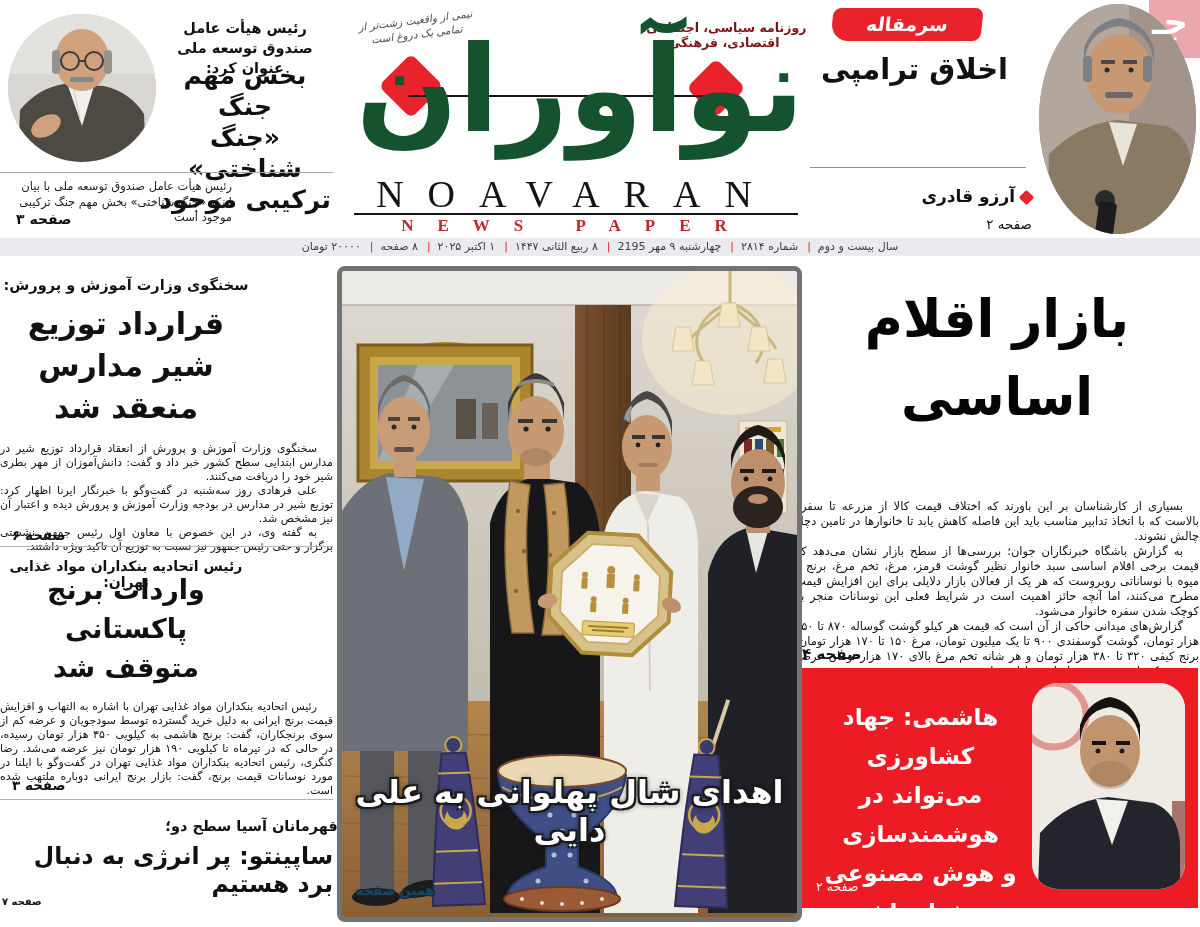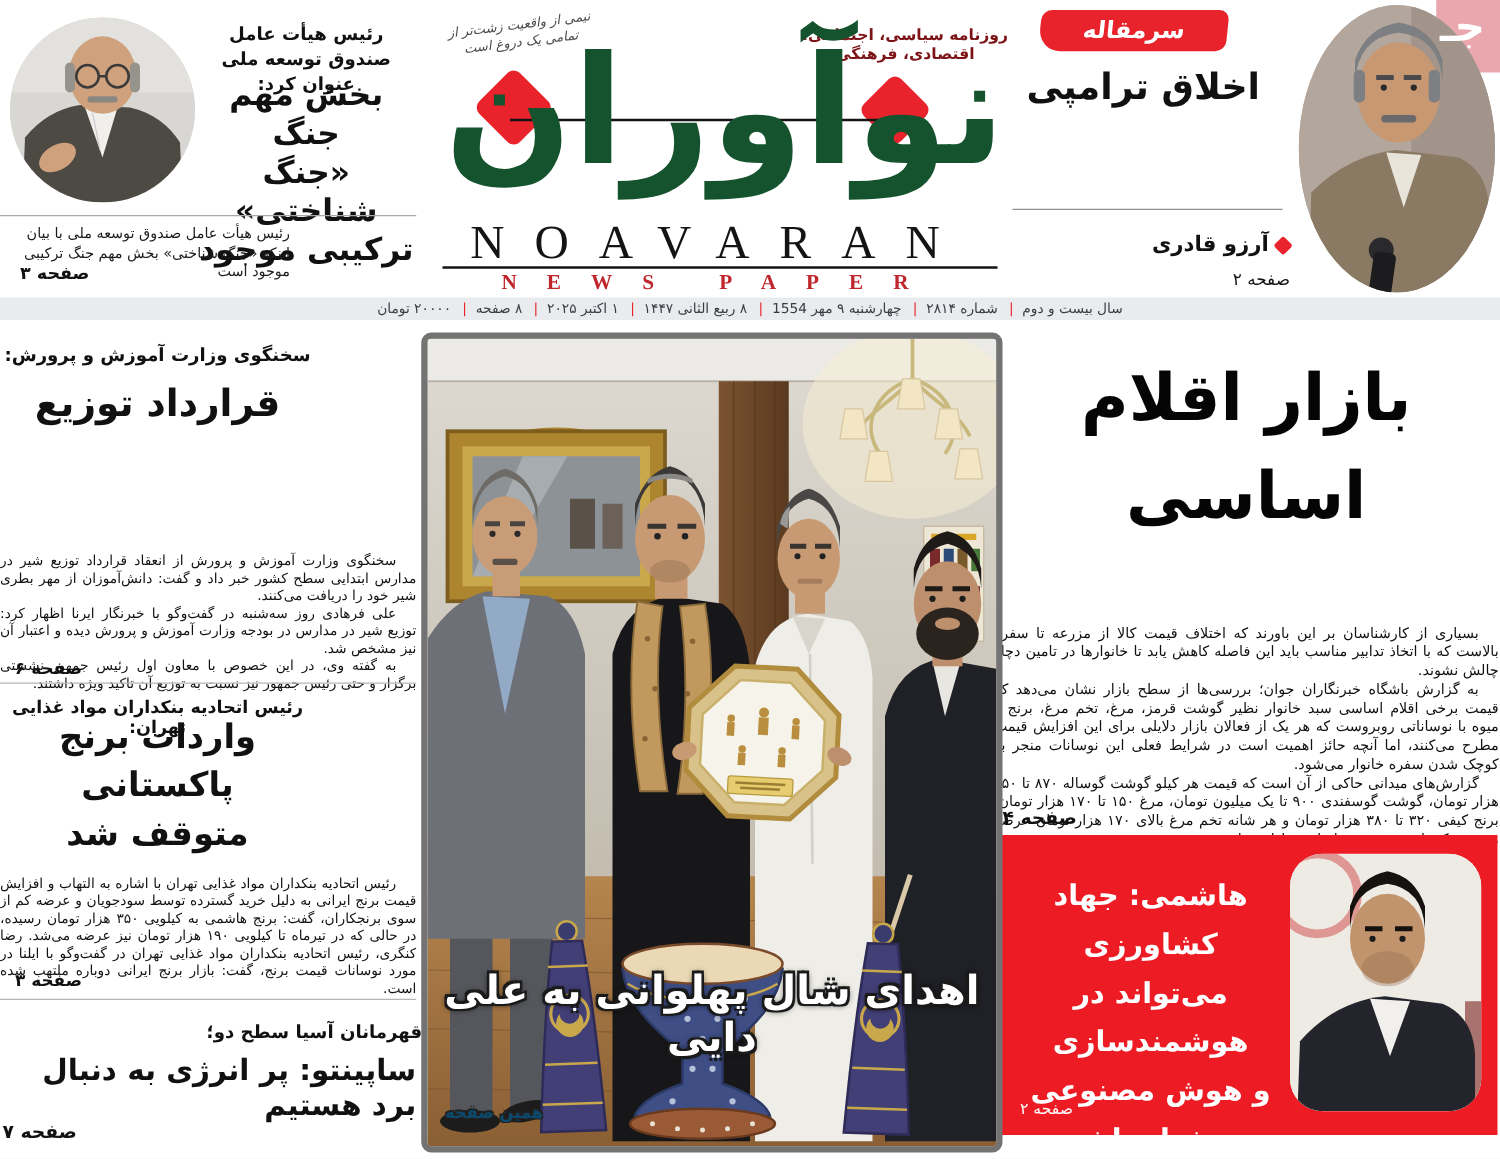--- a/index.html
+++ b/index.html
@@ -61,21 +61,21 @@
   .milk-body{left:0;top:406px;width:333px;height:118px;overflow:hidden;font-size:11px;line-height:14px;}
   .milk-page{left:12px;top:527px;font-size:13.5px;font-weight:bold;}
   .ldiv1{left:0;top:546px;width:333px;height:1px;background:#b5b5b5;}
   .rice-kicker{left:0;top:558px;width:252px;font-size:14px;font-weight:bold;}
   .rice-headline{left:0;top:570px;width:252px;font-size:27px;line-height:39px;font-weight:bold;}
   .rice-body{left:0;top:664px;width:333px;height:112px;overflow:hidden;font-size:11px;line-height:14px;}
   .rice-page{left:12px;top:777px;font-size:13.5px;font-weight:bold;}
   .ldiv2{left:0;top:799px;width:333px;height:1px;background:#b5b5b5;}
   .sport-kicker{left:0;top:818px;width:333px;font-size:14.5px;font-weight:bold;margin-left:36px;}
   .sport-headline{left:0;top:842px;width:333px;font-size:23.5px;font-weight:bold;}
-  .sport-page{left:2px;top:896px;font-size:15px;font-weight:bold;}
+  .sport-page{left:2px;top:896px;font-size:10px;font-weight:bold;}
   .para{text-indent:16px;margin:0;}
 
   
   .lead-headline{left:795px;top:280px;width:404px;font-size:52px;line-height:78px;font-weight:bold;color:#050505;}
   .lead-body{left:795px;top:463px;width:404px;height:178px;overflow:hidden;font-size:11.5px;line-height:15px;}
   .lead-page{left:802px;top:645px;font-size:15px;font-weight:bold;}
 
   
   .agri-box{left:800px;top:668px;width:398px;height:240px;background:#ed1c24;}
   .agri-text{position:absolute;left:8px;top:30px;width:225px;text-align:center;color:#fff;
@@ -162,26 +162,27 @@
       <circle cx="68" cy="66" r="2.5" fill="#2a2a2a"></circle>
       <circle cx="92" cy="66" r="2.5" fill="#2a2a2a"></circle>
       <rect x="66" y="88" width="28" height="6" rx="3" fill="#6a6a6c"></rect>
       <circle cx="66" cy="196" r="10" fill="#2a2a2c"></circle>
       <rect x="58" y="198" width="18" height="34" rx="4" fill="#1c1c1e" transform="rotate(8 67 215)"></rect>
     </svg>
   </div>
   <div class="abs wm-glyph">جـ</div>
 
   <div class="abs rtl dateband">
-    <span>سال بیست و دوم</span><span>شماره ۲۸۱۴</span><span>چهارشنبه ۹ مهر 1554</span><span>۸ ربیع الثانی ۱۴۴۷</span><span>۱ اکتبر ۲۰۲۵</span><span>۸ صفحه</span><span>۲۰۰۰۰ تومان</span>
+    <span>سال بیست و دوم</span><span>شماره ۲۸۱۴</span><span>چهارشنبه ۹ مهر 2195</span><span>۸ ربیع الثانی ۱۴۴۷</span><span>۱ اکتبر ۲۰۲۵</span><span>۸ صفحه</span><span>۲۰۰۰۰ تومان</span>
   </div>
 
   <div class="abs rtl ctr milk-kicker">سخنگوی وزارت آموزش و پرورش:</div>
   <div class="abs rtl ctr milk-headline">
     <span style="display:block">قرارداد توزیع</span>
+    <span style="display:block">شیر مدارس منعقد شد</span>
   </div>
   <div class="abs rtl jst milk-body">
     <p class="para">سخنگوی وزارت آموزش و پرورش از انعقاد قرارداد توزیع شیر در مدارس ابتدایی سطح کشور خبر داد و گفت: دانش‌آموزان از مهر بطری شیر خود را دریافت می‌کنند.</p>
     <p class="para">علی فرهادی روز سه‌شنبه در گفت‌وگو با خبرنگار ایرنا اظهار کرد: توزیع شیر در مدارس در بودجه وزارت آموزش و پرورش دیده و اعتبار آن نیز مشخص شد.</p>
     <p class="para">به گفته وی، در این خصوص با معاون اول رئیس جمهور نشستی برگزار و حتی رئیس جمهور نیز نسبت به توزیع آن تاکید ویژه داشتند.</p>
   </div>
   <div class="abs rtl milk-page">صفحه ۶</div>
   <div class="abs ldiv1"></div>
 
   <div class="abs rtl ctr rice-kicker">رئیس اتحادیه بنکداران مواد غذایی تهران:</div>

